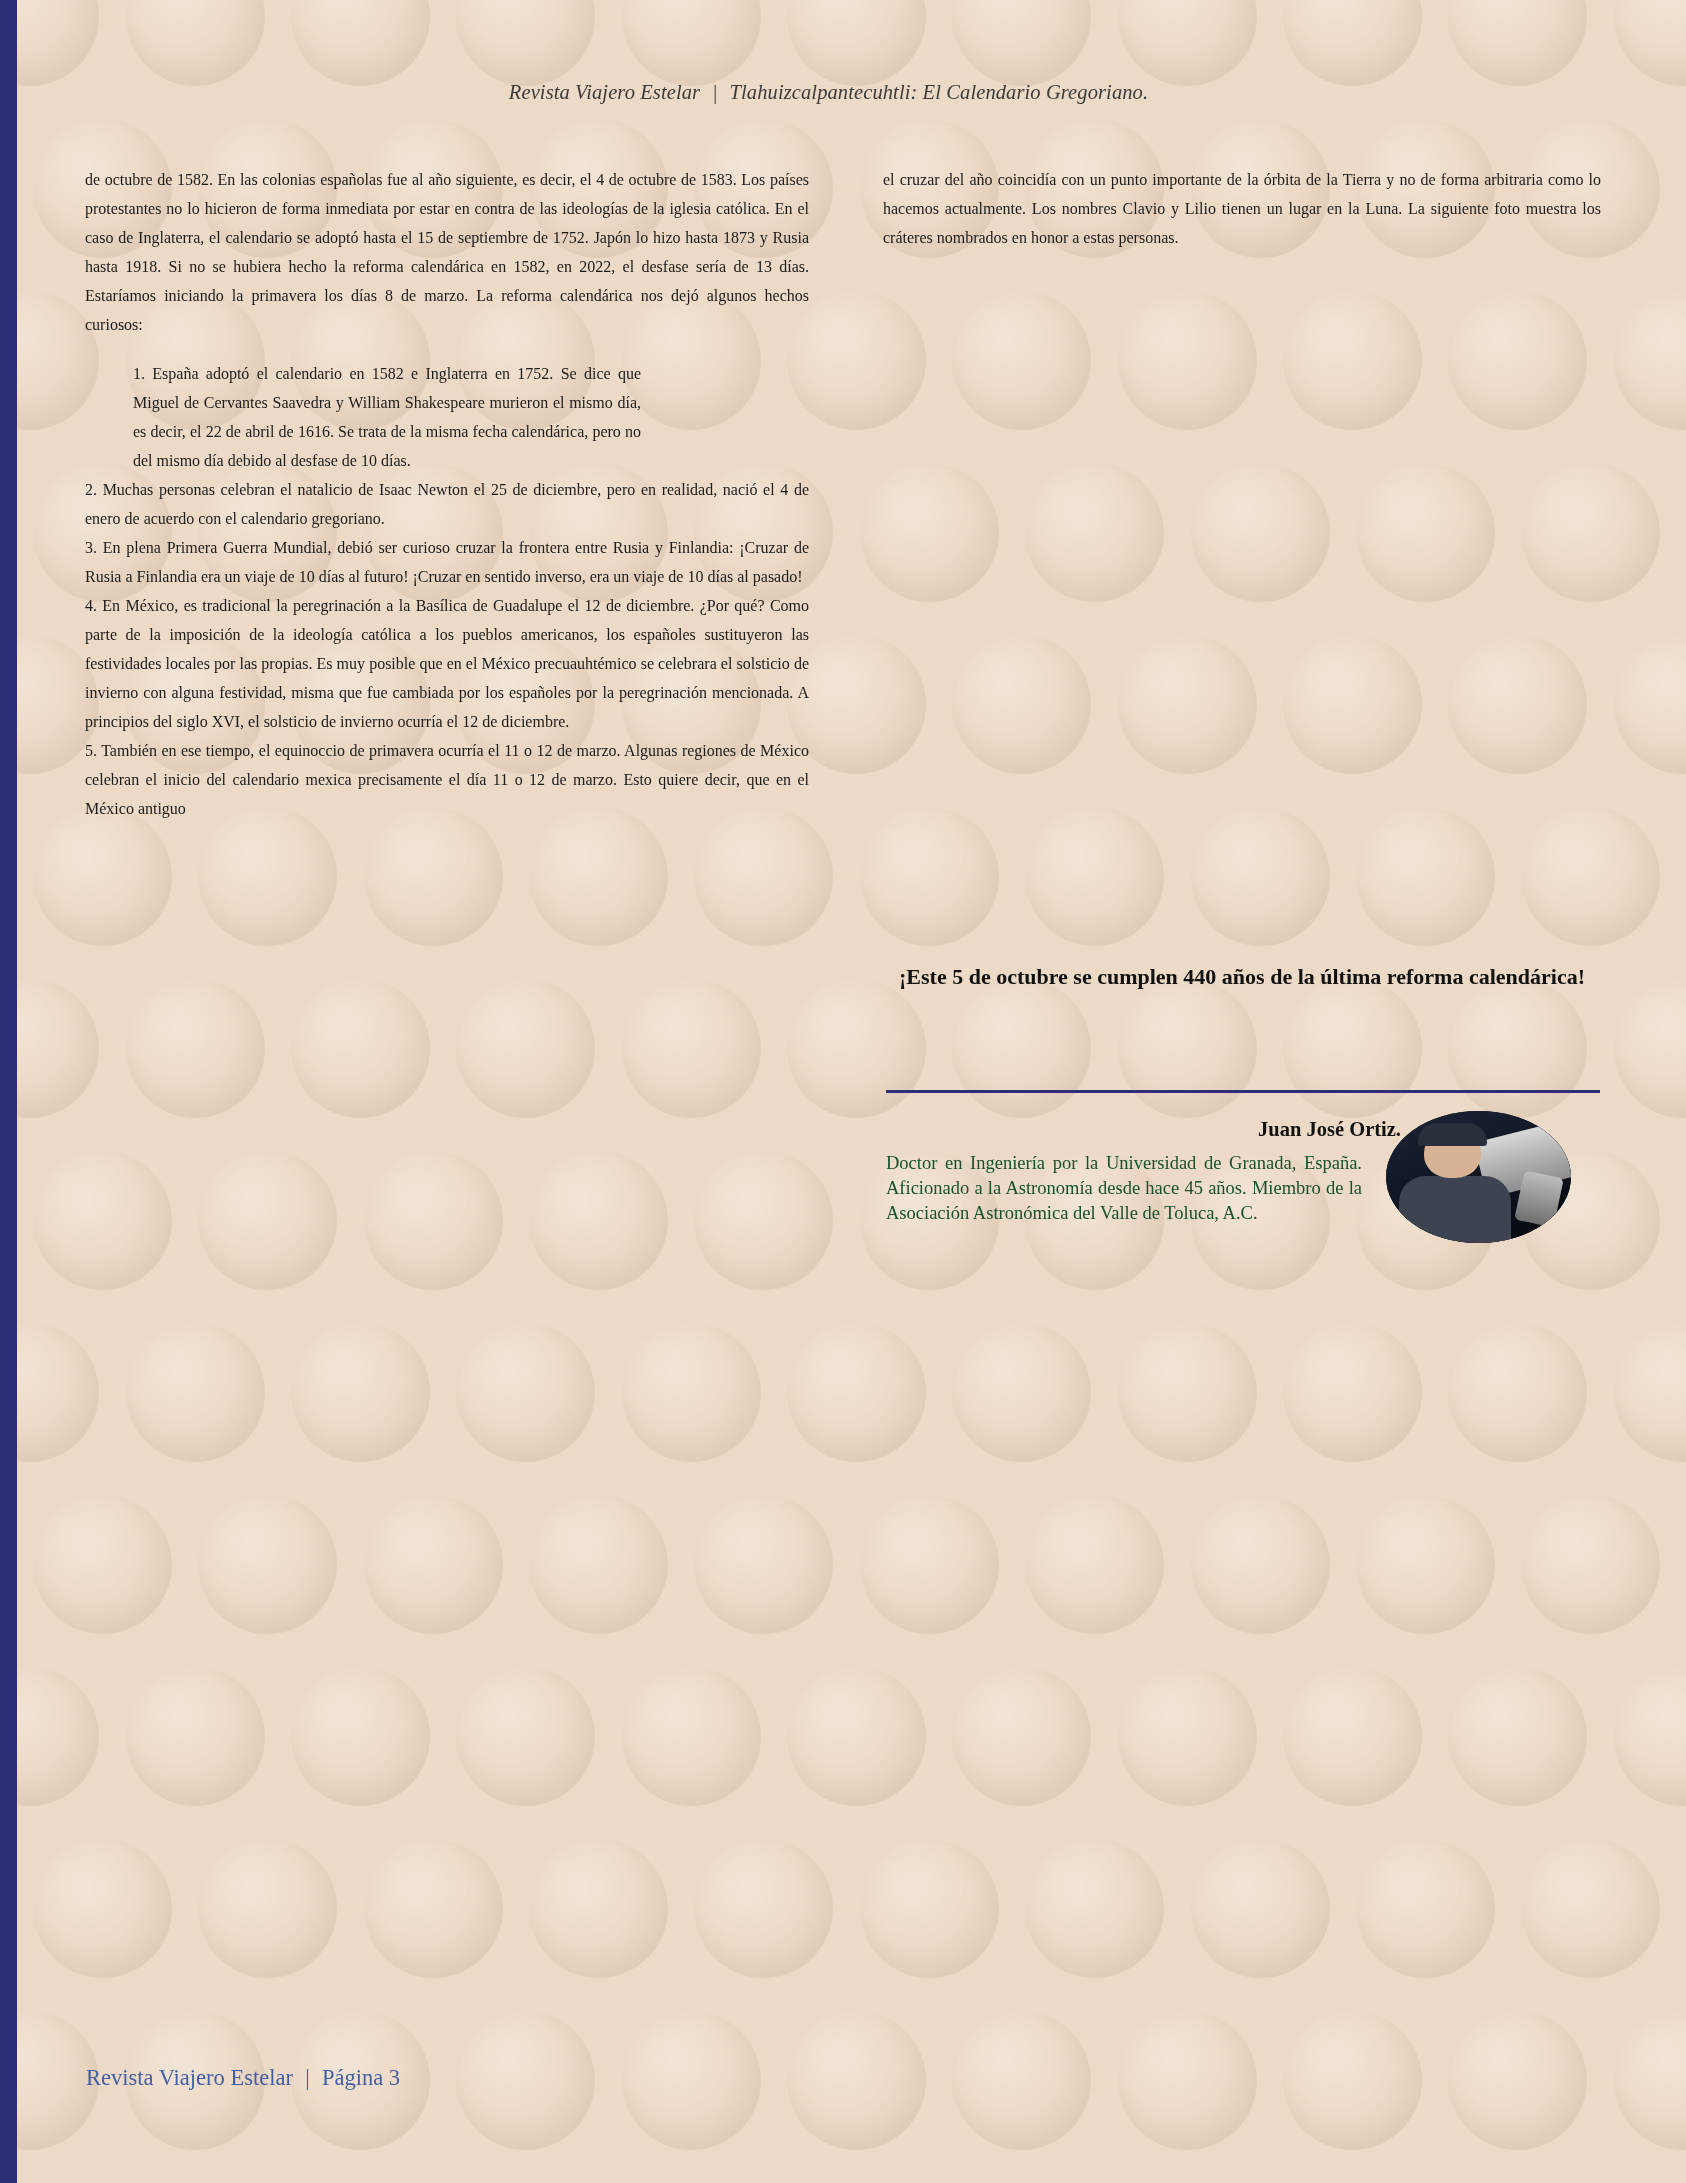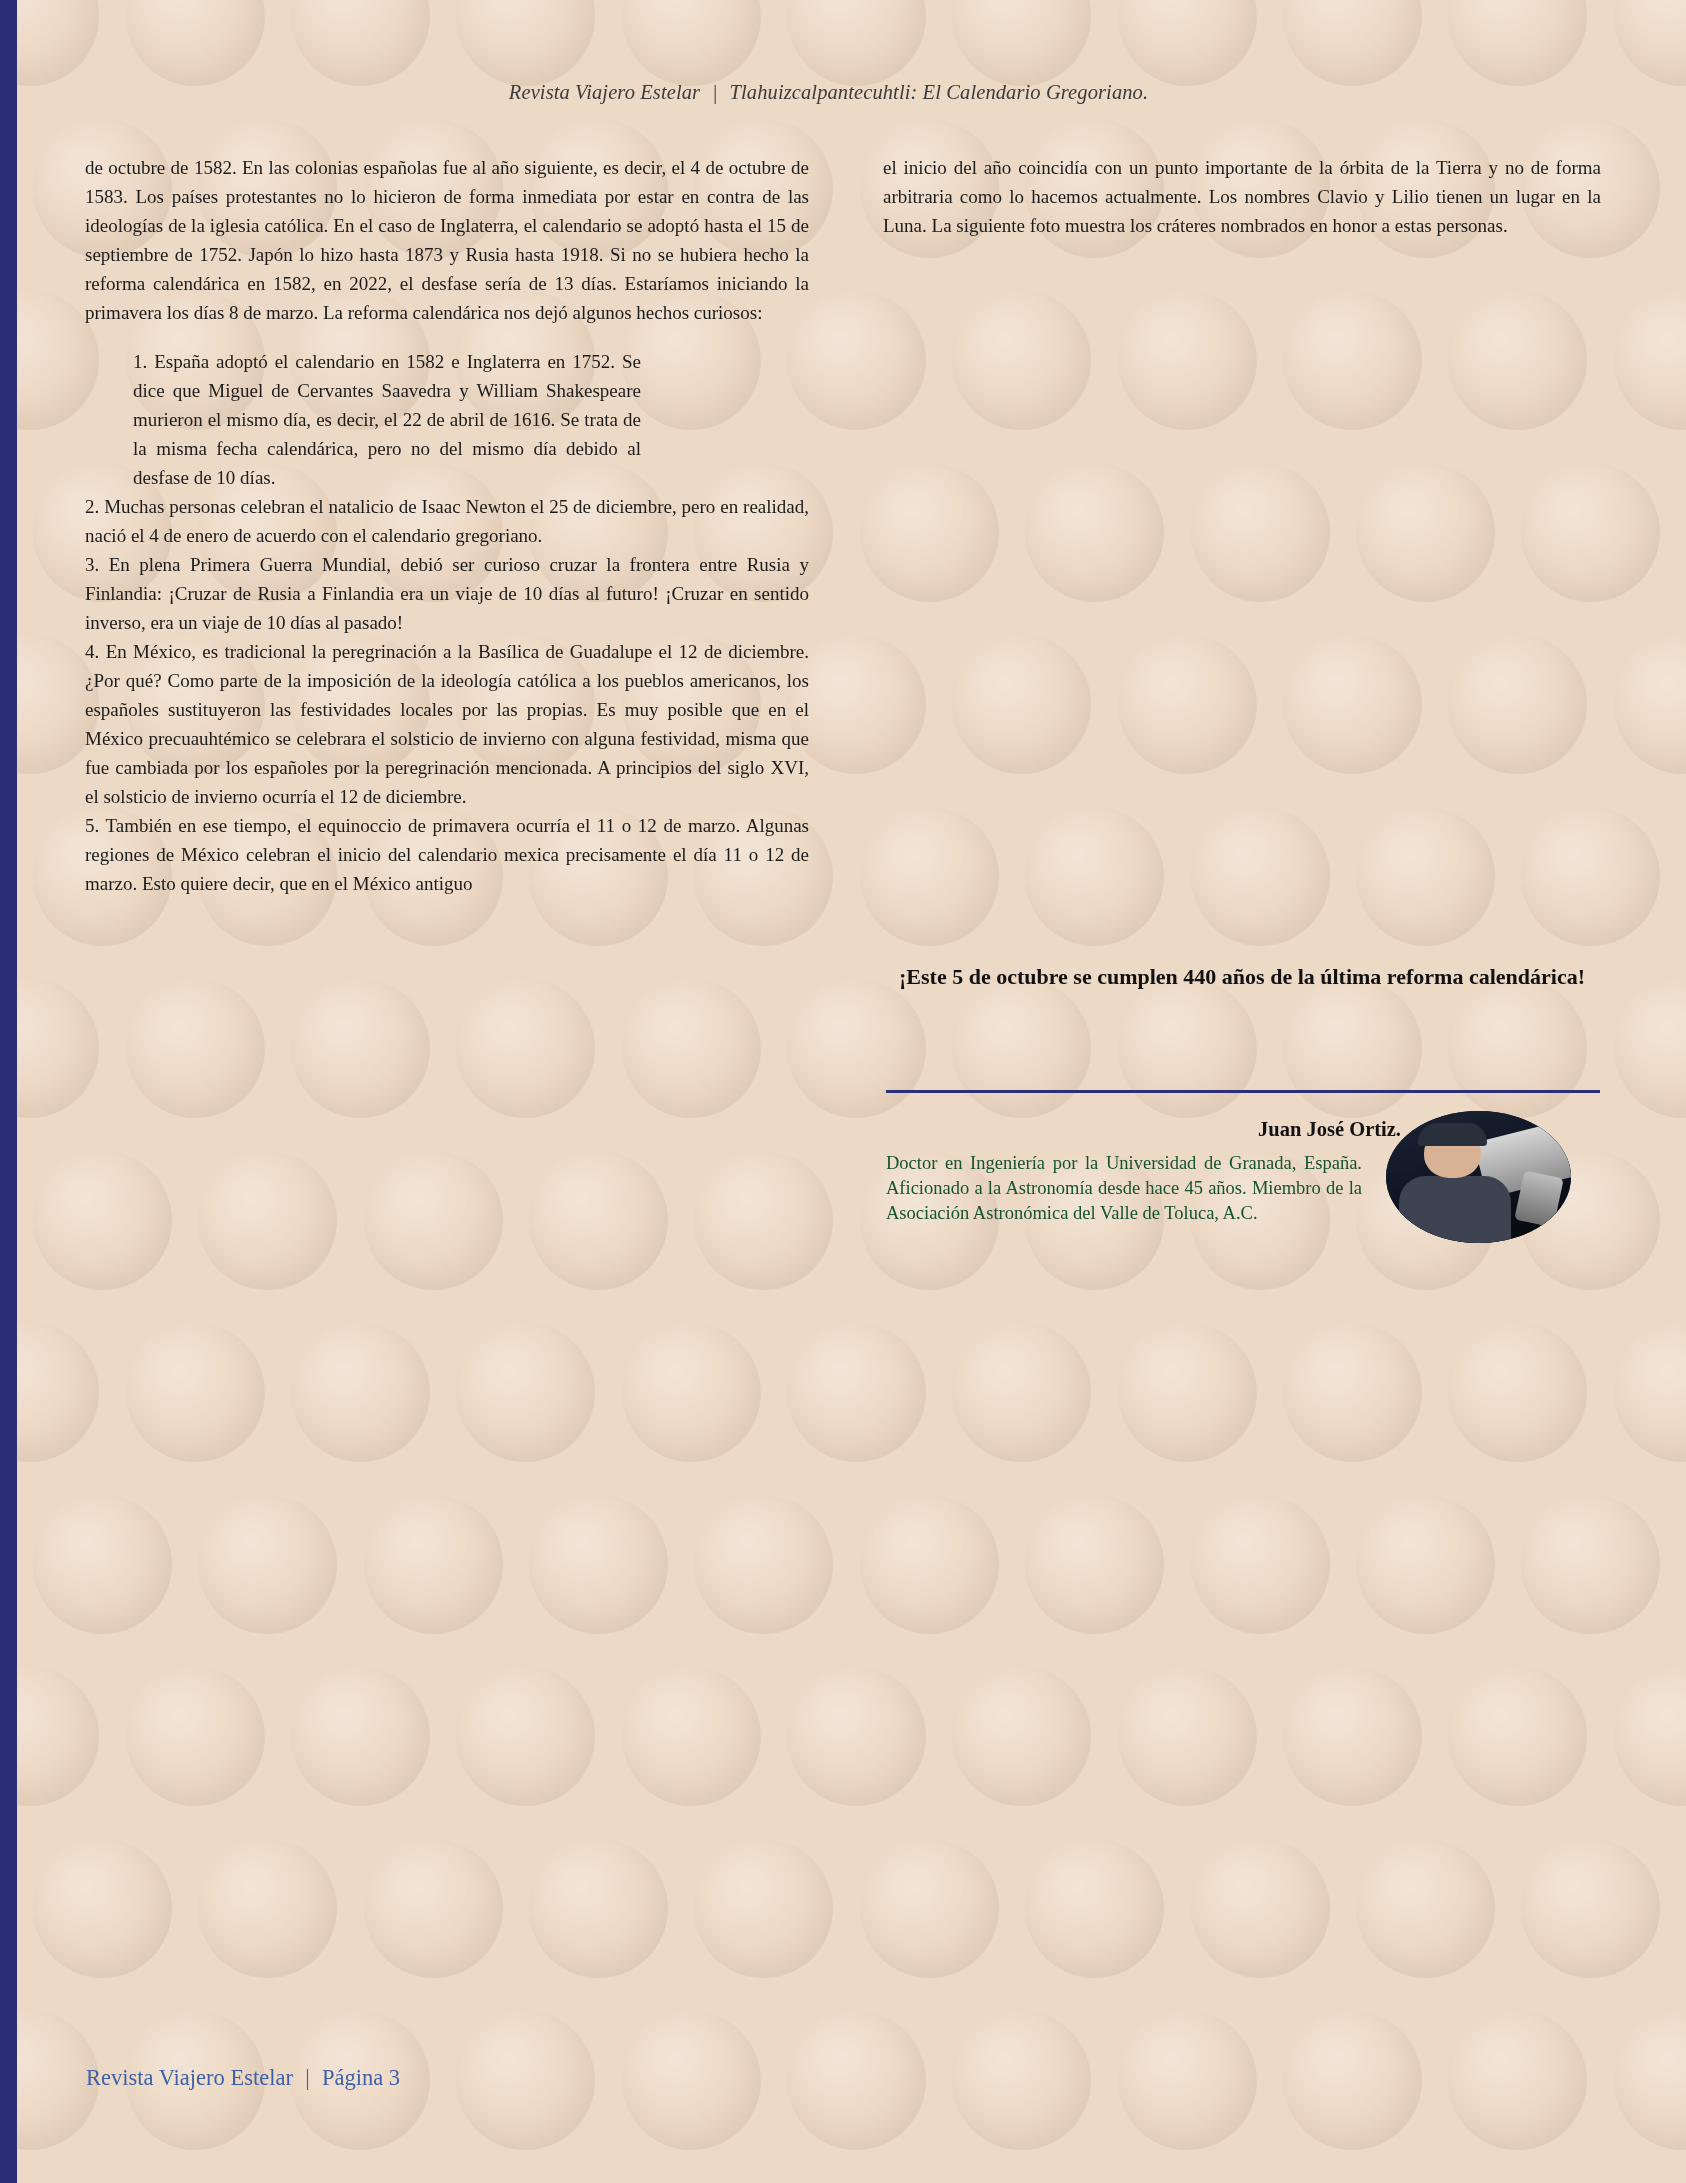--- a/index.html
+++ b/index.html
@@ -59,25 +59,26 @@
     font-style: italic;
     font-size: 20.5px;
     color: #3b3b3b;
     letter-spacing: 0.1px;
   }
   #header .sep { color: #3b3b3b; padding: 0 6.6px; }
 
   
   .col {
     position: absolute;
-    font-size: 19px;
+    font-size: 16px;
     line-height: 29px;
     color: #1c1c1c;
     text-align: justify;
     text-justify: inter-word;
+    margin-top: 12px;
   }
   #col-left {
     left: 85px;
     top: 153px;
     width: 724px;
   }
   #col-right {
     left: 883px;
     top: 153px;
     width: 718px;
@@ -419,21 +420,21 @@
     <p class="para">de octubre de 1582. En las colonias españolas fue al año siguiente, es decir, el 4 de octubre de 1583. Los países protestantes no lo hicieron de forma inmediata por estar en contra de las ideologías de la iglesia católica. En el caso de Inglaterra, el calendario se adoptó hasta el 15 de septiembre de 1752. Japón lo hizo hasta 1873 y Rusia hasta 1918. Si no se hubiera hecho la reforma calendárica en 1582, en 2022, el desfase sería de 13 días. Estaríamos iniciando la primavera los días 8 de marzo. La reforma calendárica nos dejó algunos hechos curiosos:</p>
     <div style="height:20px"></div>
     <p class="listpara narrow-indent">1. España adoptó el calendario en 1582 e Inglaterra en 1752. Se dice que Miguel de Cervantes Saavedra y William Shakespeare murieron el mismo día, es decir, el 22 de abril de 1616. Se trata de la misma fecha calendárica, pero no del mismo día debido al desfase de 10 días.</p>
     <p class="listpara">2. Muchas personas celebran el natalicio de Isaac Newton el 25 de diciembre, pero en realidad, nació el 4 de enero de acuerdo con el calendario gregoriano.</p>
     <p class="listpara">3. En plena Primera Guerra Mundial, debió ser curioso cruzar la frontera entre Rusia y Finlandia: ¡Cruzar de Rusia a Finlandia era un viaje de 10 días al futuro! ¡Cruzar en sentido inverso, era un viaje de 10 días al pasado!</p>
     <p class="listpara">4. En México, es tradicional la peregrinación a la Basílica de Guadalupe el 12 de diciembre. ¿Por qué? Como parte de la imposición de la ideología católica a los pueblos americanos, los españoles sustituyeron las festividades locales por las propias. Es muy posible que en el México precuauhtémico se celebrara el solsticio de invierno con alguna festividad, misma que fue cambiada por los españoles por la peregrinación mencionada. A principios del siglo XVI, el solsticio de invierno ocurría el 12 de diciembre.</p>
     <p class="listpara">5. También en ese tiempo, el equinoccio de primavera ocurría el 11 o 12 de marzo. Algunas regiones de México celebran el inicio del calendario mexica precisamente el día 11 o 12 de marzo. Esto quiere decir, que en el México antiguo</p>
   </div>
 
   <div class="col" id="col-right">
-    <p class="para">el inicio del año coincidía con un punto importante de la órbita de la Tierra y no de forma arbitraria como lo hacemos actualmente. Los nombres Clavio y Lilio tienen un lugar en la Luna. La siguiente foto muestra los cráteres nombrados en honor a estas personas.</p>
+    <p class="para">el cruzar del año coincidía con un punto importante de la órbita de la Tierra y no de forma arbitraria como lo hacemos actualmente. Los nombres Clavio y Lilio tienen un lugar en la Luna. La siguiente foto muestra los cráteres nombrados en honor a estas personas.</p>
   </div>
 
 
   <div id="highlight">¡Este 5 de octubre se cumplen 440 años de la última reforma calendárica!</div>
 
   <div id="author-rule"></div>
   <div id="author-name">Juan José Ortiz.</div>
   <div id="author-bio">Doctor en Ingeniería por la Universidad de Granada, España. Aficionado a la Astronomía desde hace 45 años. Miembro de la Asociación Astronómica del Valle de Toluca, A.C.</div>
   <div id="author-photo">
     <div class="sky"></div>

